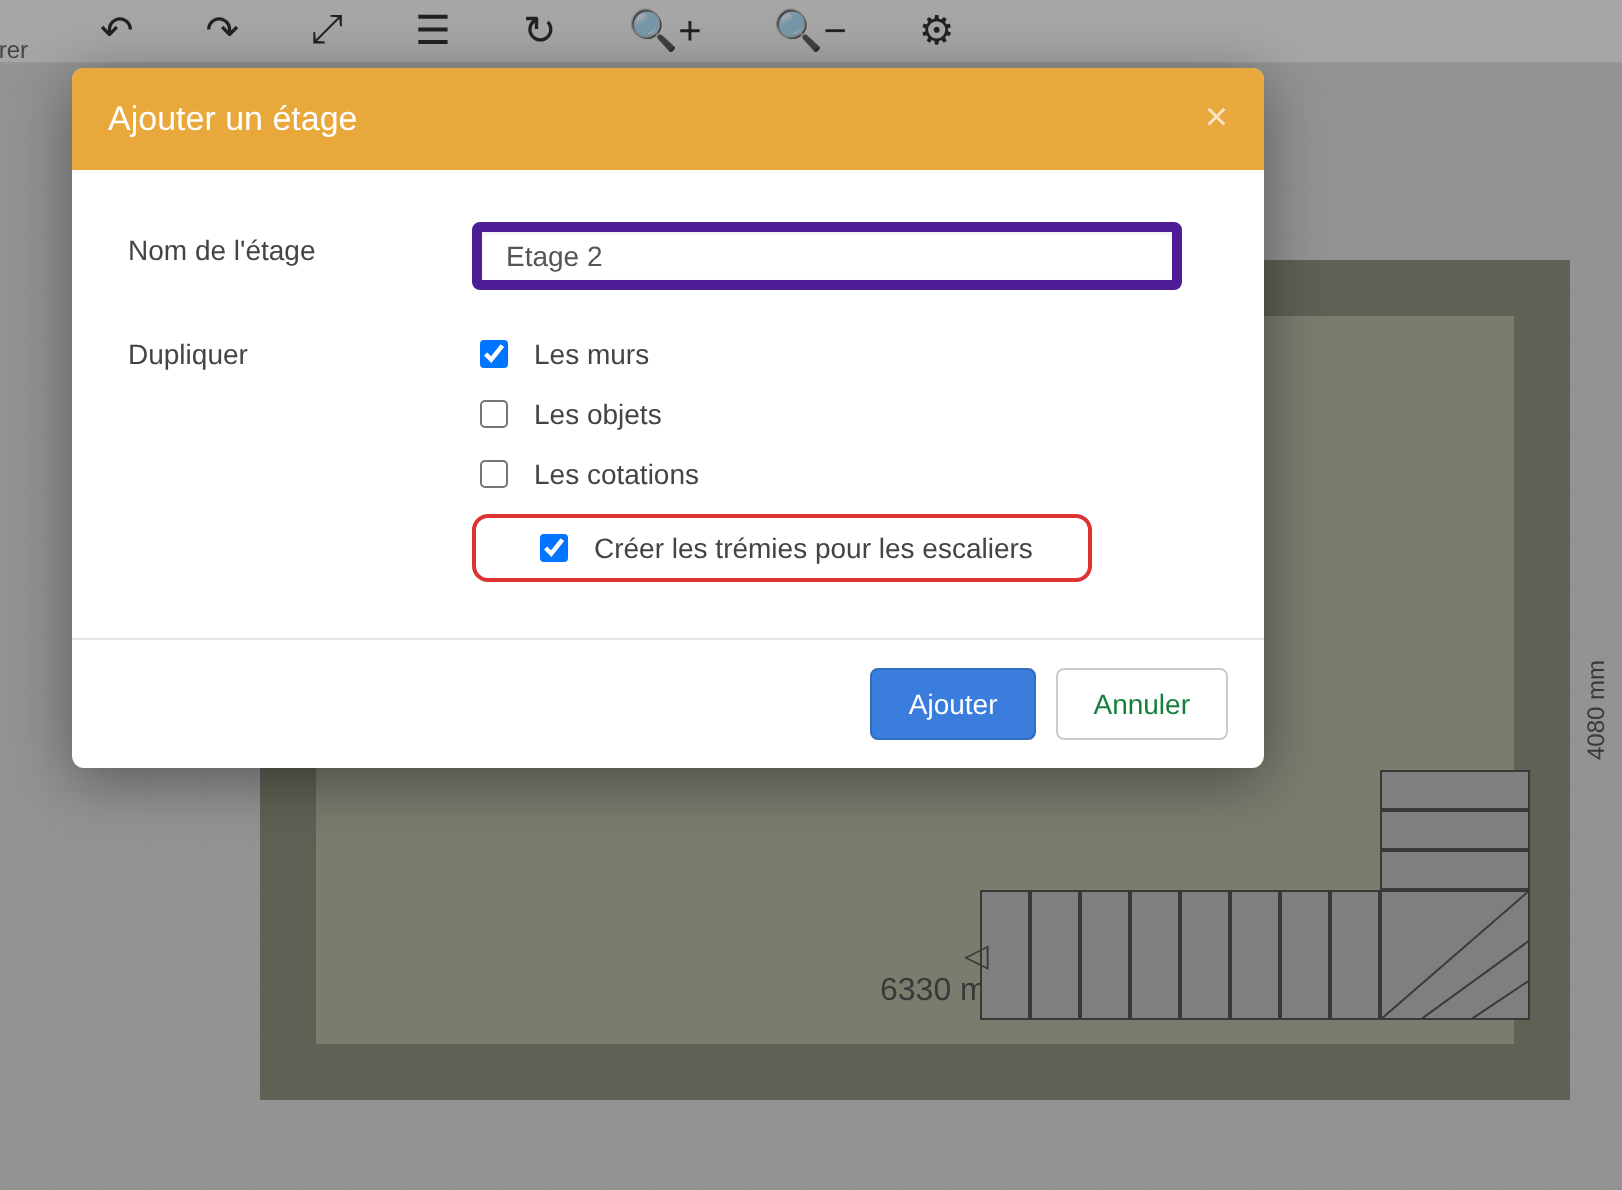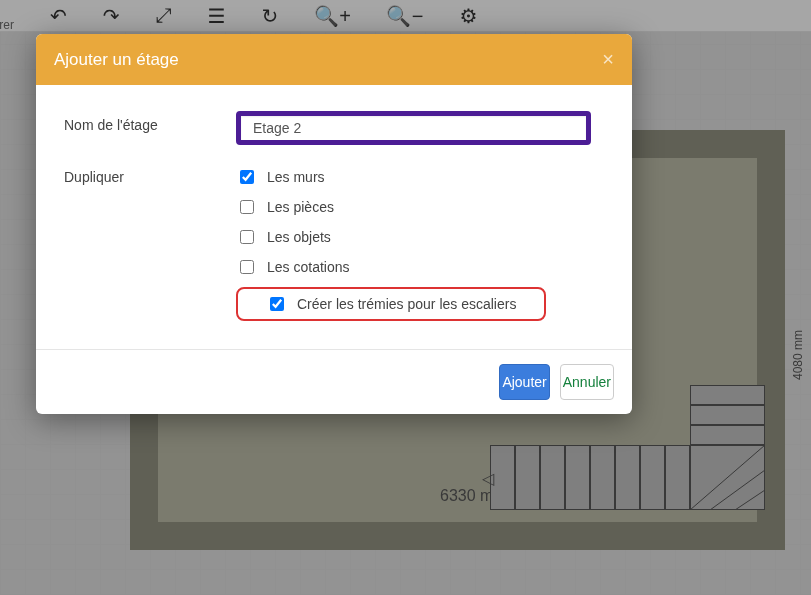--- a/index.html
+++ b/index.html
@@ -58,21 +58,21 @@
   .cb-item input { width: 14px; height: 14px; }
   .highlight {
     border: 2px solid #d33; border-radius: 8px; padding: 5px 28px;
     display: inline-flex; align-items: center; gap: 10px;
   }
   .modal-footer {
     padding: 14px 18px; border-top: 1px solid #e5e5e5; display: flex;
     justify-content: flex-end; gap: 10px;
   }
   .btn {
-    height: 36px; padding: 0 2px; font-size: 14px; border-radius: 4px; cursor: pointer;
+    height: 36px; padding: 0 18px; font-size: 14px; border-radius: 4px; cursor: pointer;
   }
   .btn-primary { background: #3b7ddd; color: #fff; border: 1px solid #316bc2; }
   .btn-default { background: #fff; color: #15803d; border: 1px solid #ccc; }
 </style>
 </head>
 <body>
 
 <div class="stage">
   <div class="toolbar">
     <span class="strer">strer</span>
@@ -133,24 +133,20 @@
         <div class="form-row">
           <div class="form-label">Dupliquer</div>
           <div class="form-field">
             <div class="cb-list" id="cb-list">
                 <div class="cb-item">
                   <input type="checkbox" checked="" style="">
                   <span>Les murs</span>
                 </div>
                 <div class="cb-item">
                   <input type="checkbox" style="">
-                  <span>Les pièces</span>
-                </div>
-                <div class="cb-item">
-                  <input type="checkbox" style="">
                   <span>Les objets</span>
                 </div>
                 <div class="cb-item">
                   <input type="checkbox" style="">
                   <span>Les cotations</span>
                 </div>
                 <div><span class="highlight cb-item">
                     <input type="checkbox" checked="" style="">
                     <span>Créer les trémies pour les escaliers</span>
                   </span></div>

